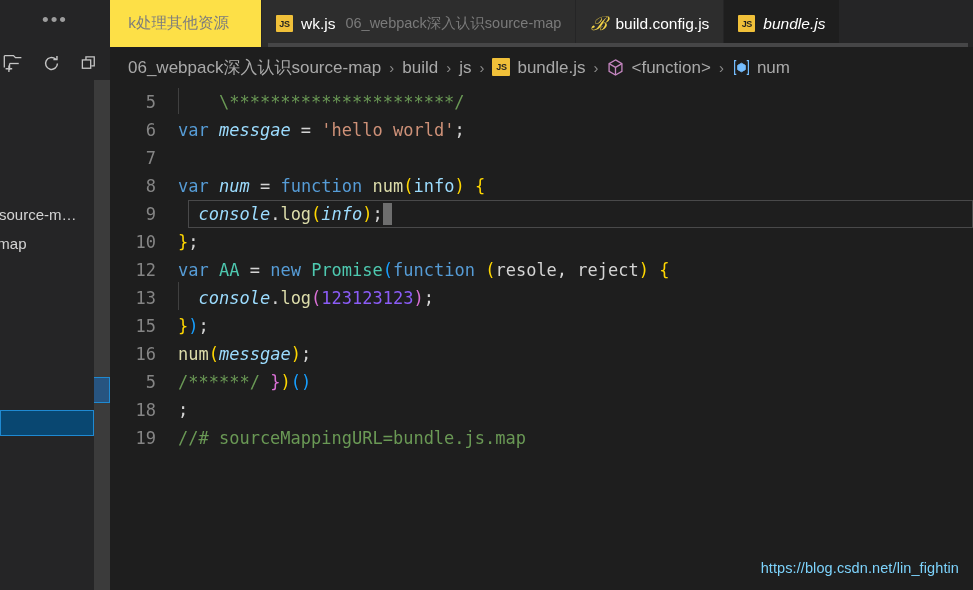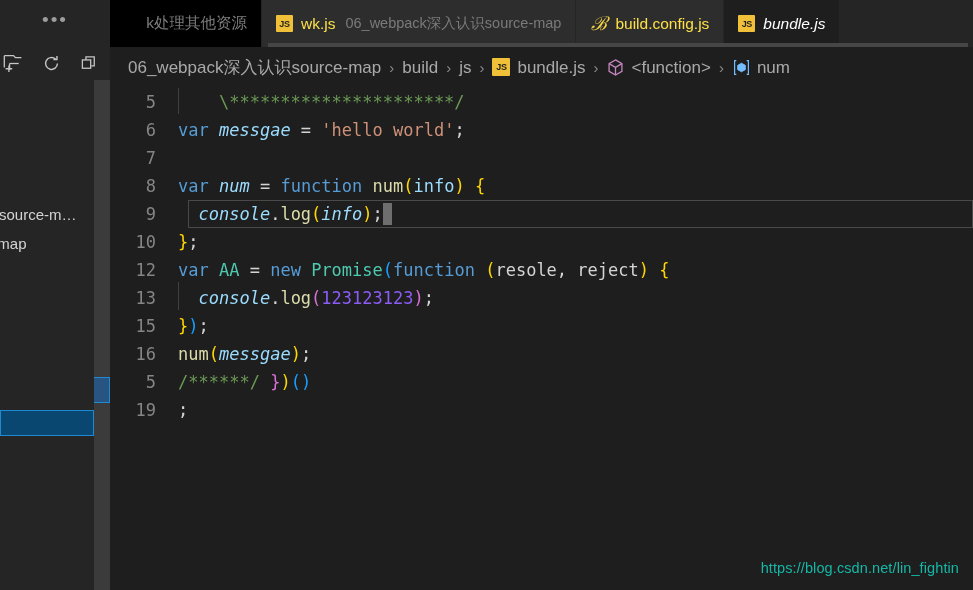--- a/index.html
+++ b/index.html
@@ -57,24 +57,24 @@
     align-items: center;
     gap: 8px;
     padding: 0 14px;
     background: #2d2d2d;
     border-right: 1px solid #252526;
     box-sizing: border-box;
     white-space: nowrap;
     min-width: 0;
   }
   .tab.partial-left {
-    background: #000000;
+    background: #fde047;
     padding-left: 0;
     width: 152px;
-    justify-content: flex-end;
+    justify-content: center;
   }
   .tab.active {
     background: #1e1e1e;
   }
   .tab-icon {
     flex: 0 0 auto;
     display: inline-flex;
     align-items: center;
     justify-content: center;
   }
@@ -97,21 +97,21 @@
     font-family: "Liberation Serif", serif;
     font-style: italic;
     font-size: 19px;
     line-height: 19px;
     display: flex;
     align-items: center;
     justify-content: center;
   }
   .tab-label {
     font-size: 15.5px;
-    color: #fde047;
+    color: #ffffff;
   }
   .tab.active .tab-label {
     color: #ffffff;
     font-style: italic;
   }
   .tab-desc {
     font-size: 14.5px;
     color: #7a7a7a;
     margin-left: 2px;
   }
@@ -330,21 +330,21 @@
   .t-p-pink   { color: #da70d6; }
   .t-p-blue   { color: #179fff; }
   .t-param    { color: #9cdcfe; }
 
   
   .watermark {
     position: absolute;
     right: 14px;
     bottom: 14px;
     font-size: 14.5px;
-    color: #14b8a6;
+    color: #7dd3fc;
     font-family: "Liberation Sans", sans-serif;
     letter-spacing: 0.1px;
   }
 </style>
 </head>
 <body>
 
 <div id="app">
 
   <div class="tabbar">
@@ -474,19 +474,20 @@
         <div class="line"><div class="ln">6</div><div class="ltext"><span class="t-key">var</span><span class="t-white"> </span><span class="t-var">messgae</span><span class="t-white"> = </span><span class="t-str">'hello world'</span><span class="t-white">;</span></div></div>
         <div class="line"><div class="ln">7</div><div class="ltext"></div></div>
         <div class="line"><div class="ln">8</div><div class="ltext"><span class="t-key">var</span><span class="t-white"> </span><span class="t-var">num</span><span class="t-white"> = </span><span class="t-key">function</span><span class="t-white"> </span><span class="t-fn">num</span><span class="t-p-yellow">(</span><span class="t-param">info</span><span class="t-p-yellow">)</span><span class="t-white"> </span><span class="t-p-yellow">{</span></div></div>
         <div class="line"><div class="ln">9</div><div class="ltext"><span class="t-white">  </span><span class="t-var">console</span><span class="t-white">.</span><span class="t-fn">log</span><span class="t-p-yellow">(</span><span class="t-var">info</span><span class="t-p-yellow">)</span><span class="t-white">;</span><span class="cursor" style="left: 205px;"></span></div><div class="cur-line-box"></div></div>
         <div class="line"><div class="ln">10</div><div class="ltext"><span class="t-p-yellow">}</span><span class="t-white">;</span><span class="word-hl" style="left: -4px; width: 28.4px; z-index: -1;"></span></div></div>
         <div class="line"><div class="ln">12</div><div class="ltext"><span class="t-key">var</span><span class="t-white"> </span><span class="t-cls">AA</span><span class="t-white"> = </span><span class="t-key">new</span><span class="t-white"> </span><span class="t-cls">Promise</span><span class="t-p-blue">(</span><span class="t-key">function</span><span class="t-white"> </span><span class="t-p-yellow">(</span><span class="t-white">resole</span><span class="t-white">, </span><span class="t-white">reject</span><span class="t-p-yellow">)</span><span class="t-white"> </span><span class="t-p-yellow">{</span></div></div>
         <div class="line"><div class="ln">13</div><div class="ltext"><span class="guide"></span><span class="t-white">  </span><span class="t-var">console</span><span class="t-white">.</span><span class="t-fn">log</span><span class="t-p-pink">(</span><span class="t-num">123123123</span><span class="t-p-pink">)</span><span class="t-white">;</span></div></div>
         <div class="line"><div class="ln">15</div><div class="ltext"><span class="t-p-yellow">}</span><span class="t-p-blue">)</span><span class="t-white">;</span></div></div>
         <div class="line"><div class="ln">16</div><div class="ltext"><span class="t-fn">num</span><span class="t-p-yellow">(</span><span class="t-var">messgae</span><span class="t-p-yellow">)</span><span class="t-white">;</span></div></div>
         <div class="line"><div class="ln">5</div><div class="ltext"><span class="t-cmt">/******/</span><span class="t-white"> </span><span class="t-p-pink">}</span><span class="t-p-yellow">)</span><span class="t-p-blue">(</span><span class="t-p-blue">)</span></div></div>
-        <div class="line"><div class="ln">19</div><div class="ltext"><span class="t-white">;</span></div></div>
+        <div class="line"><div class="ln">18</div><div class="ltext"><span class="t-white">;</span></div></div>
+        <div class="line"><div class="ln">19</div><div class="ltext"><span class="t-cmt">//# sourceMappingURL=bundle.js.map</span></div></div>
       </div>
   </div>
 
   <div class="watermark">https://blog.csdn.net/lin_fightin</div>
 
 </div>
 
 </body></html>

